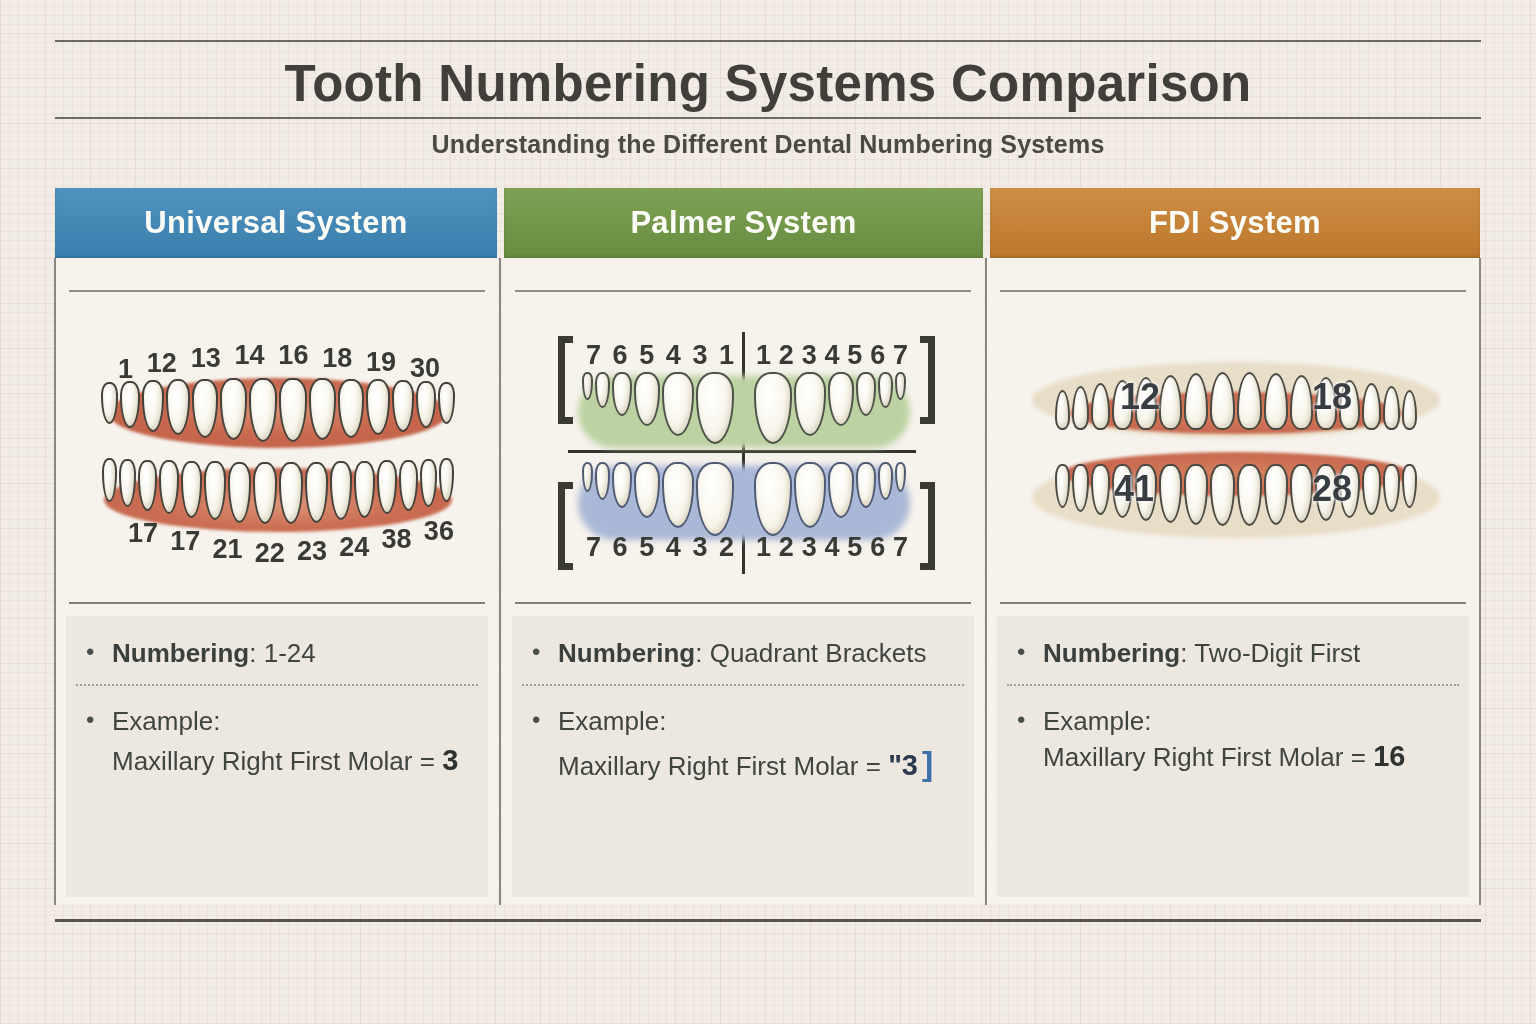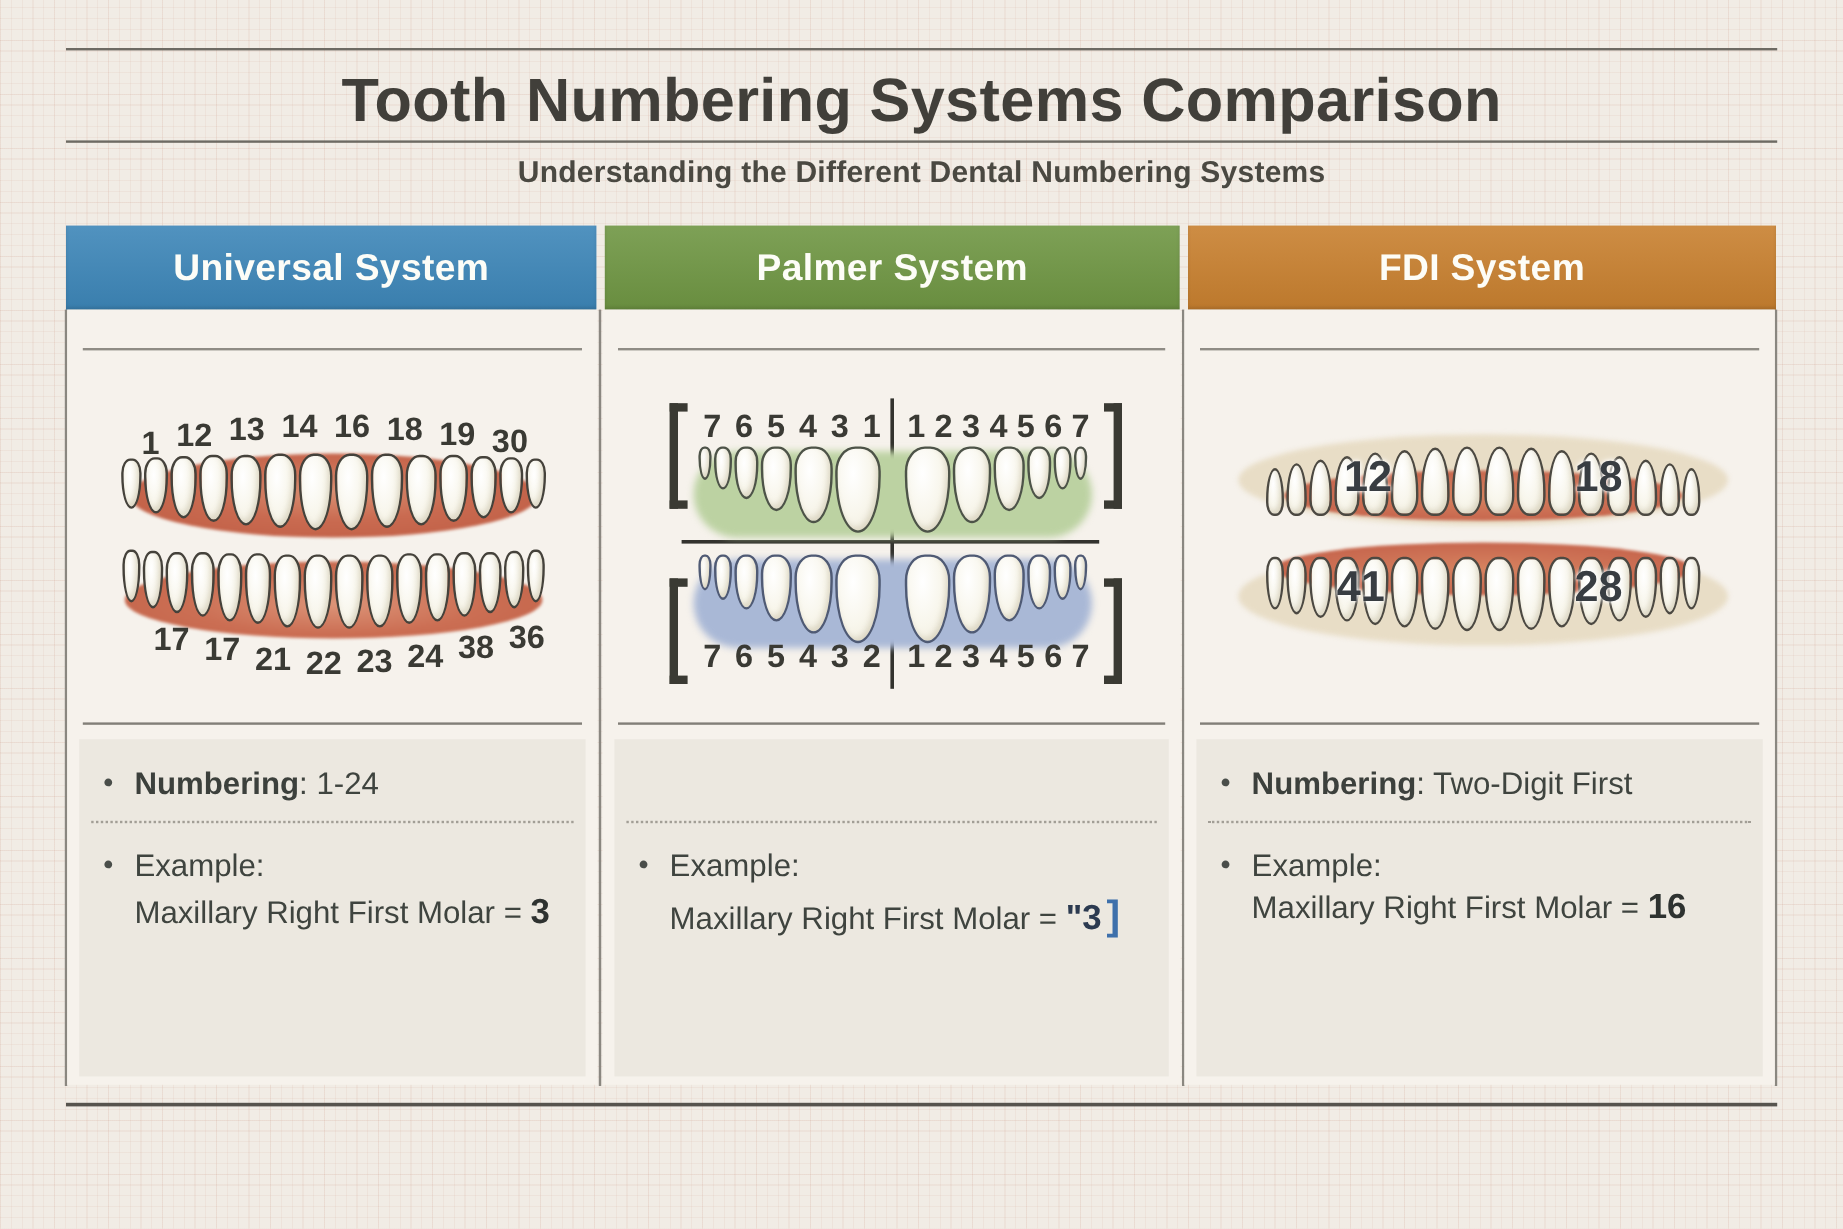--- a/index.html
+++ b/index.html
@@ -78,20 +78,21 @@
       <div class="dotted" style="top:68px;"></div>
       <div class="trow" style="top:90px;"><span class="bullet">•</span><span>Example:</span></div>
       <div class="ex-line" style="top:128px;"><span>Maxillary Right First Molar = </span><span class="ex-val">3</span></div>
     </div>
   </div>
 
   <div class="panel-body" style="left:502px;width:482px;">
     <div class="rule" style="top:32px;"></div>
     <div class="rule" style="top:344px;background:#827f78;"></div>
     <div class="text-section">
+      <div class="trow" style="top:22px;"><span class="bullet">•</span><span class="lbl">Numbering</span><span>: Quadrant Brackets</span></div>
       <div class="dotted" style="top:68px;"></div>
       <div class="trow" style="top:90px;"><span class="bullet">•</span><span>Example:</span></div>
       <div class="ex-line" style="top:128px;"><span>Maxillary Right First Molar = </span><span class="ex-val p-val">"3</span><span class="p-brk">]</span></div>
     </div>
   </div>
 
   <div class="panel-body" style="left:987px;width:492px;">
     <div class="rule" style="top:32px;"></div>
     <div class="rule" style="top:344px;background:#827f78;"></div>
     <div class="text-section">

